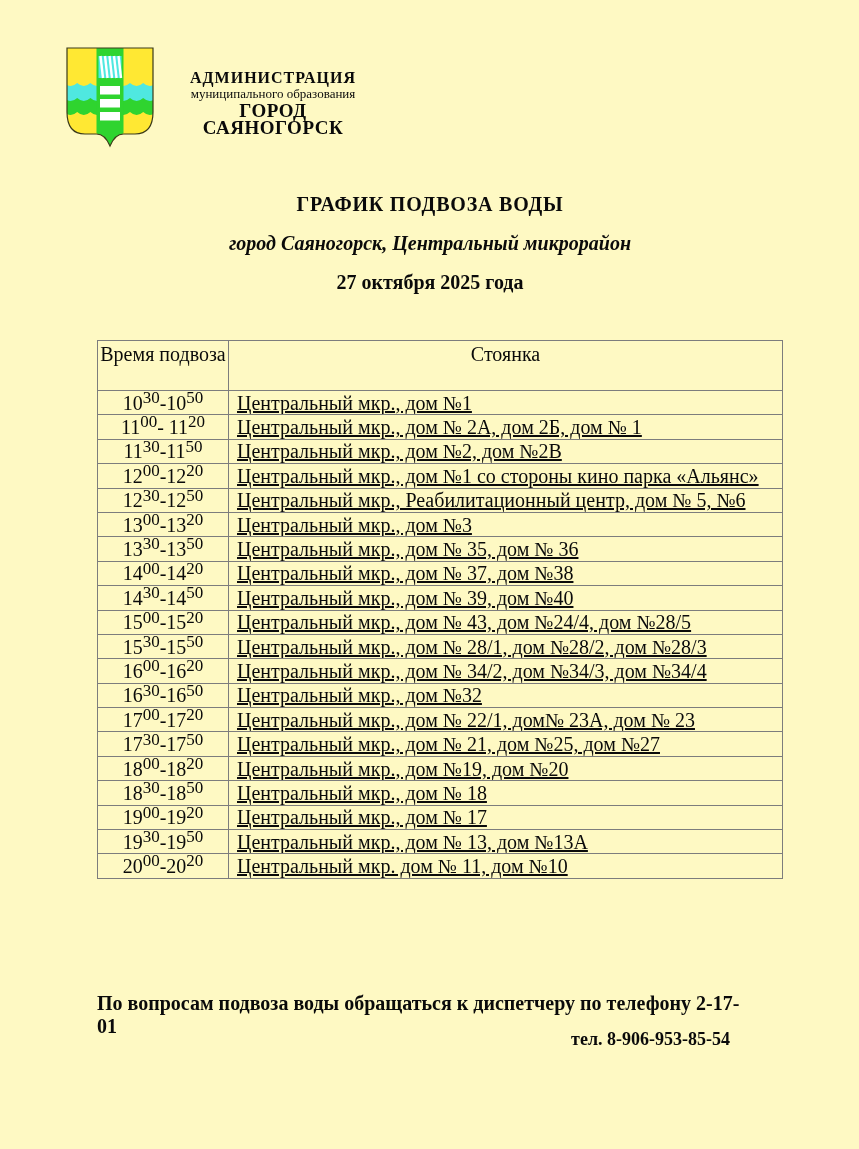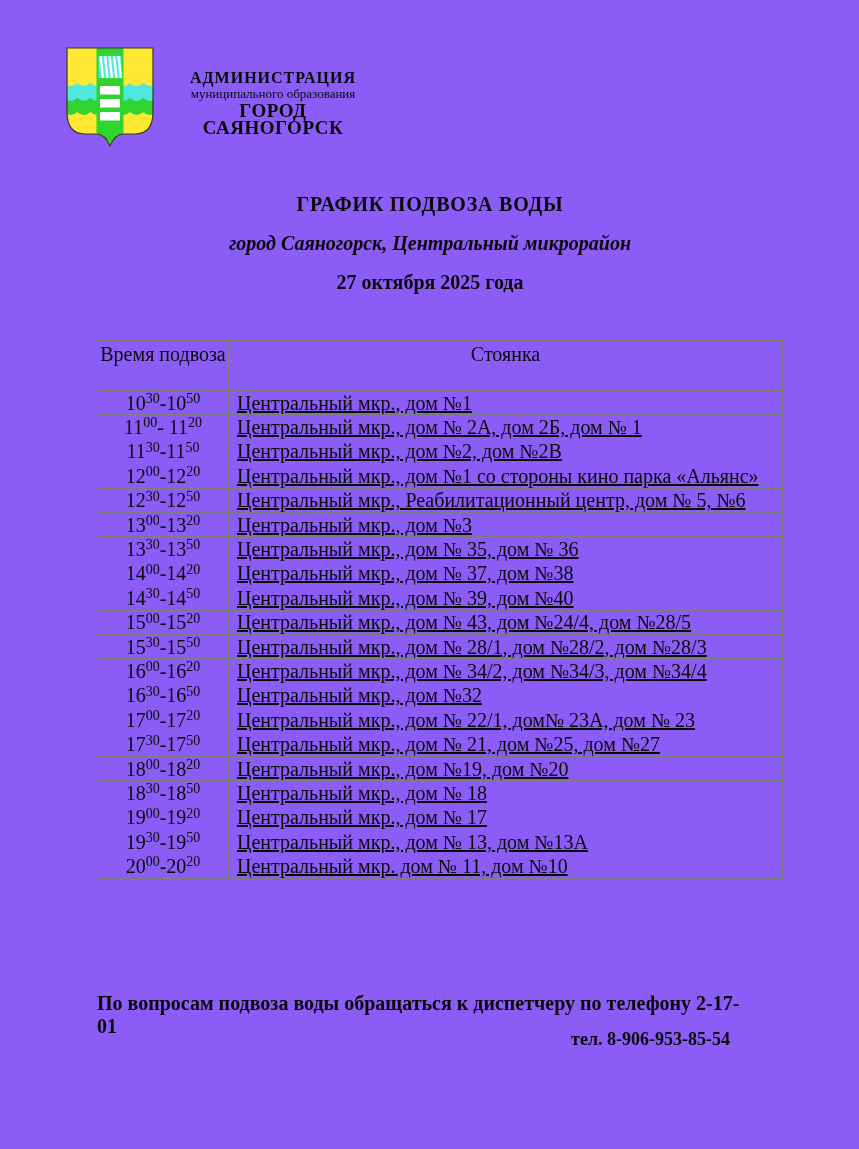--- a/index.html
+++ b/index.html
@@ -1,17 +1,17 @@
 <!DOCTYPE html>
 <html><head>
 <meta charset="utf-8">
 <style>
   html,body { margin:0; padding:0; background:#ffffff; }
   .page {
-    position:relative; width:859px; height:1149px; background:#8b5cf6;
+    position:relative; width:859px; height:1149px; background:#fef9c3;
     font-family:"Liberation Serif", serif; color:#0a0a0a; overflow:hidden;
   }
 
   
   .emblem { position:absolute; left:64px; top:46px; width:92px; height:104px; }
   .org { position:absolute; left:178px; top:69px; width:190px; text-align:center; }
   .org-line1 { font-size:16px; font-weight:bold; letter-spacing:1px; line-height:17px; }
   .org-line2 { font-size:13px; line-height:16px; }
   .org-line3 { font-size:19px; font-weight:bold; letter-spacing:0.5px; line-height:17px;font-family:Liberation Serif, serif; }
 
@@ -27,21 +27,21 @@
     border-collapse:collapse; table-layout:fixed;
   }
   .schedule th, .schedule td { border:1px solid #7d7d7d; overflow:hidden; white-space:nowrap; }
   .schedule th {
     font-size:20px; font-weight:normal; vertical-align:top;
     height:48px; line-height:24px; padding:1px 2px 0 2px; text-align:center;
   }
   .schedule td { height:23.4px; font-size:20px; line-height:22px; padding:0; }
   td.time-cell { text-align:center; }
   td.stop-cell { padding-left:8px;text-decoration:underline; }
-  .schedule sup { font-size:14px; line-height:0; position:relative; top:1px; vertical-align:super; }
+  .schedule sup { font-size:17px; line-height:0; position:relative; top:1px; vertical-align:super; }
 
   
   .note-disclaimer {
     position:absolute; left:97px; top:936px; width:660px;
     font-size:16.5px; font-weight:bold;
   }
   .note-contact {
     position:absolute; left:97px; top:992px; width:660px;
     font-size:20px; font-weight:bold;
   }

